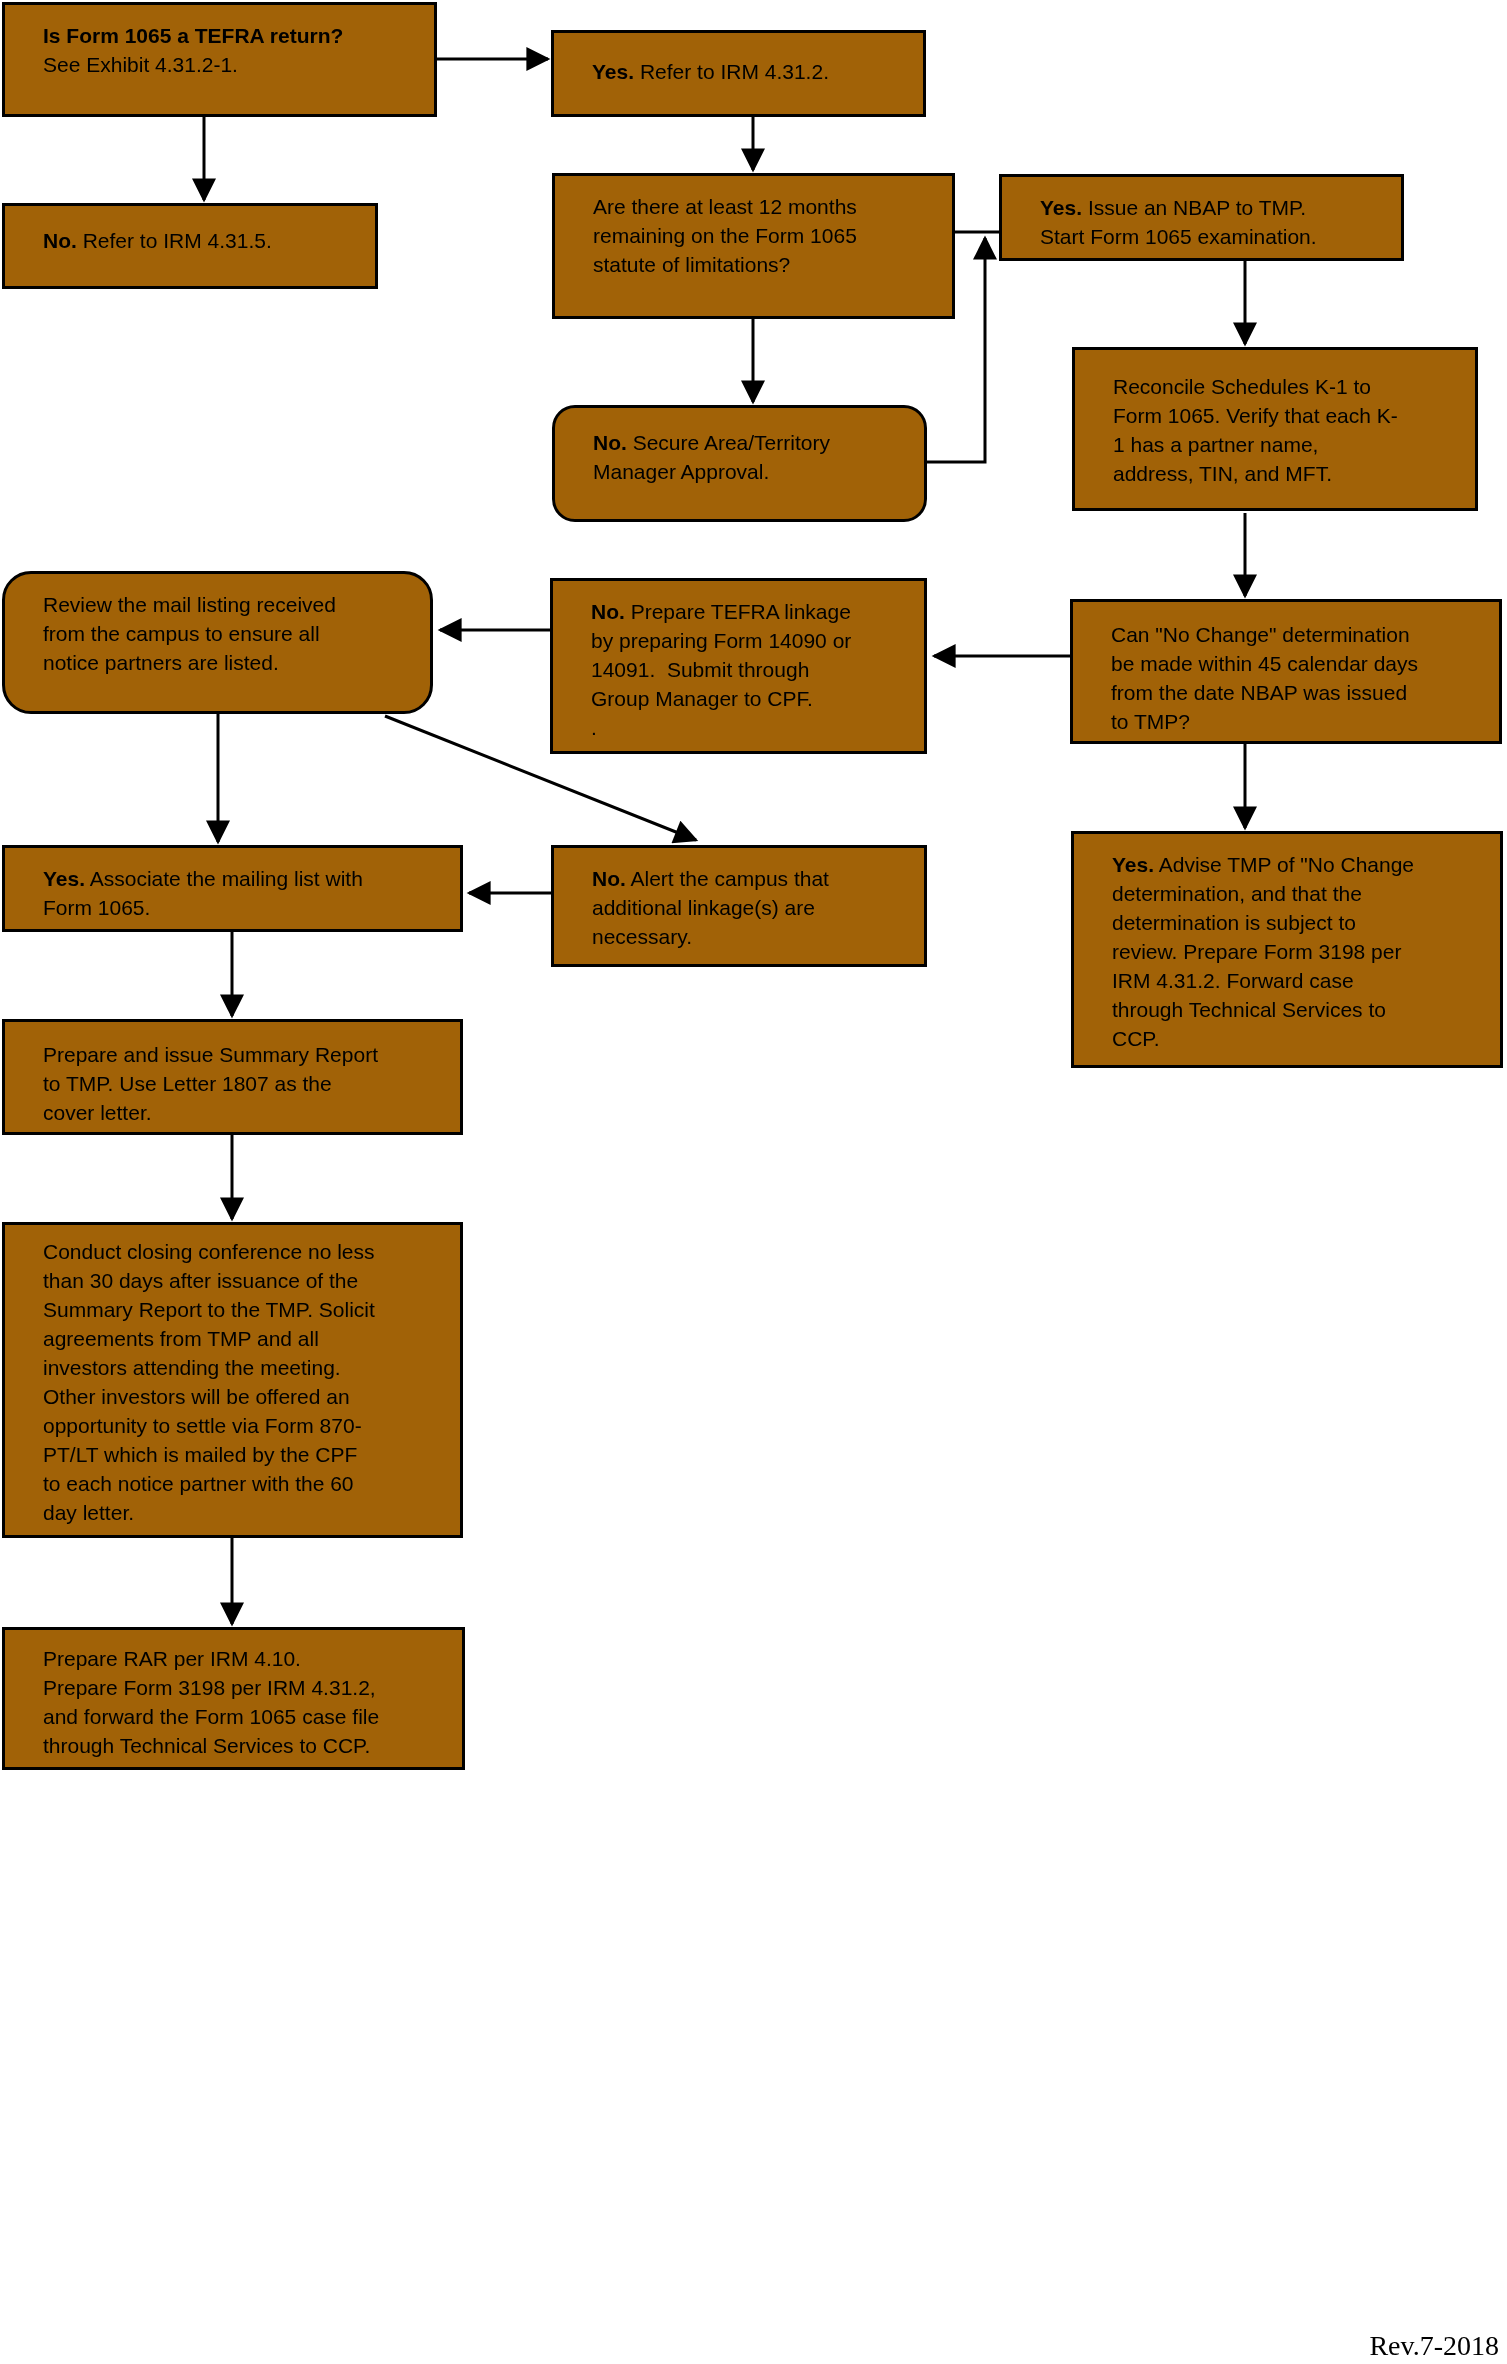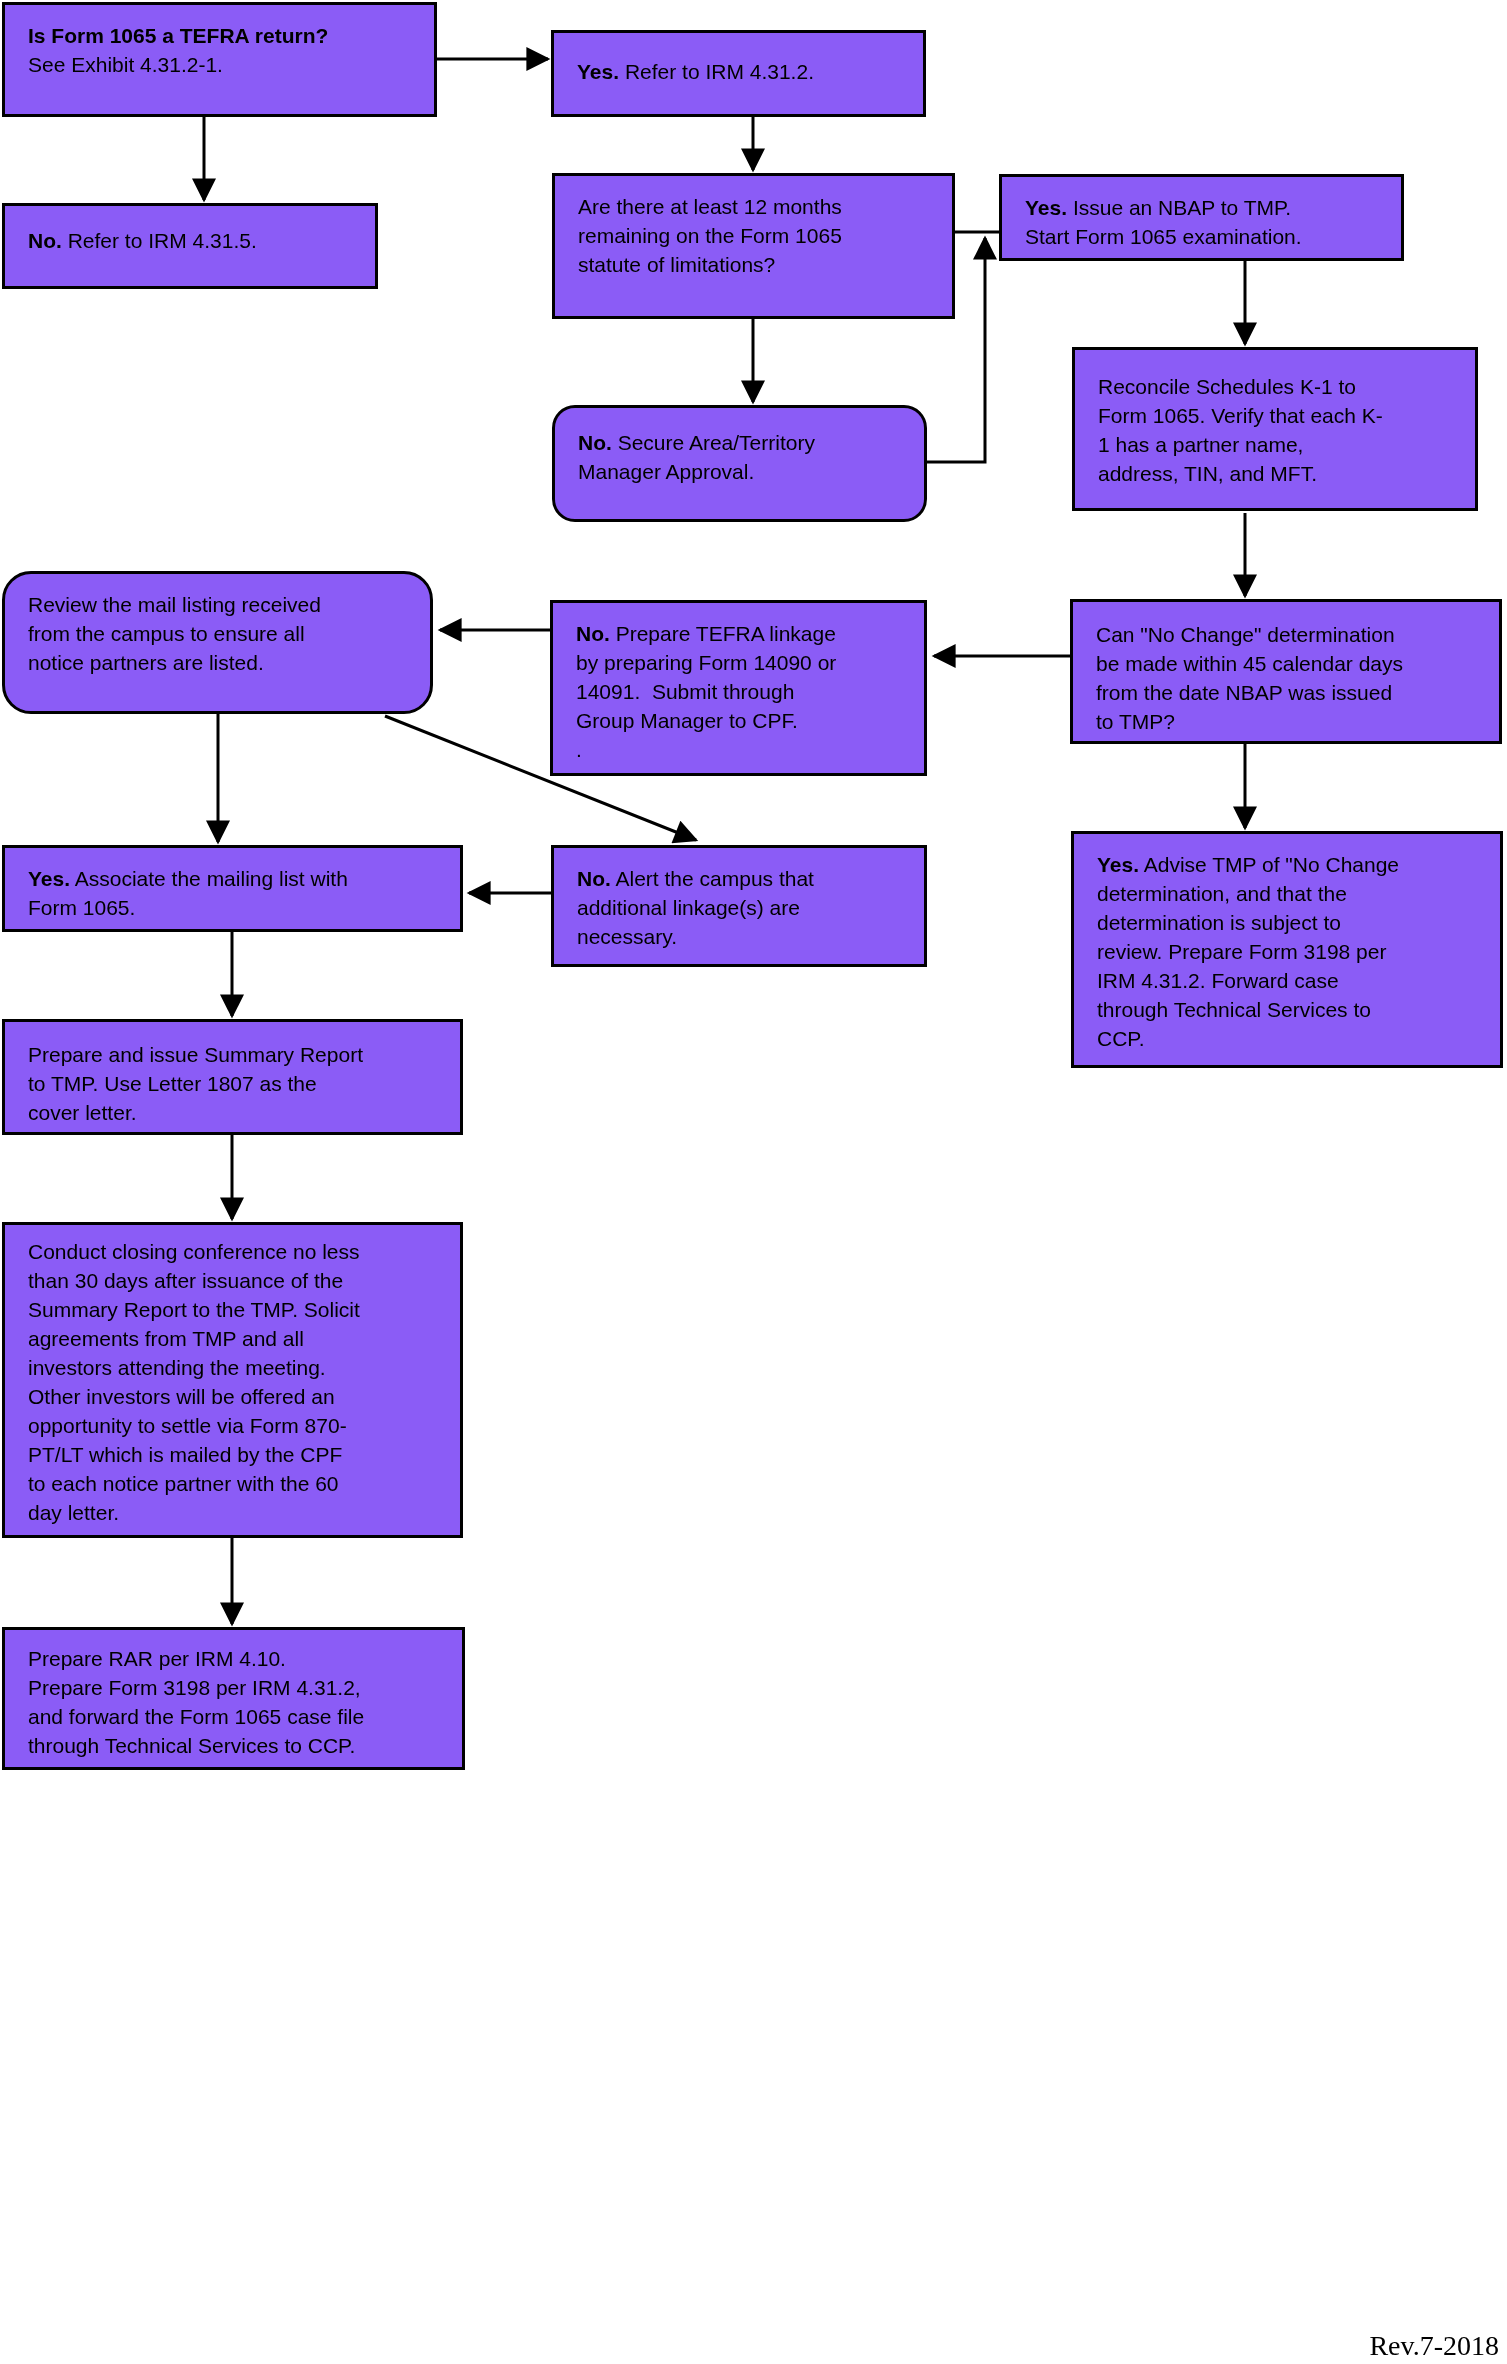--- a/index.html
+++ b/index.html
@@ -6,25 +6,25 @@
   body{
     position:relative;
     width:1507px;height:2364px;
     font-family:"Liberation Sans","DejaVu Sans",sans-serif;
     color:#000;
   }
   .node{
     position:absolute;
     box-sizing:border-box;
     border:3px solid #000;
-    background:#8b5cf6;
+    background:#a16207;
     font-size:21px;
     line-height:29px;
     white-space:pre-line;
-    padding:16px 12px 0 23px;
+    padding:16px 12px 0 38px;
     overflow:hidden;
   }
   .node b{font-weight:bold;}
   #connectors{position:absolute;left:0;top:0;}
   .footer{
     position:absolute;
     right:8px;top:2330px;
     font-family:"Liberation Serif","DejaVu Serif",serif;
     font-size:28px;
   }
@@ -79,21 +79,21 @@
 <div class="node" style="left:1072px;top:347px;width:406px;height:164px;padding-top:22px;"><span>Reconcile Schedules K-1 to
 Form 1065. Verify that each K-
 1 has a partner name,
 address, TIN, and MFT.</span></div>
 
 <div class="node" style="left:1070px;top:599px;width:432px;height:145px;padding-top:18px;"><span>Can "No Change" determination
 be made within 45 calendar days
 from the date NBAP was issued
 to TMP?</span></div>
 
-<div class="node" style="left:550px;top:600px;width:377px;height:176px;"><b>No.</b><span> Prepare TEFRA linkage
+<div class="node" style="left:550px;top:578px;width:377px;height:176px;"><b>No.</b><span> Prepare TEFRA linkage
 by preparing Form 14090 or
 14091.&nbsp; Submit through
 Group Manager to CPF.
 .</span></div>
 
 <div class="node" style="left:2px;top:571px;width:431px;height:143px;border-radius:29px;"><span>Review the mail listing received
 from the campus to ensure all
 notice partners are listed.</span></div>
 
 <div class="node" style="left:2px;top:845px;width:461px;height:87px;"><b>Yes.</b><span> Associate the mailing list with

